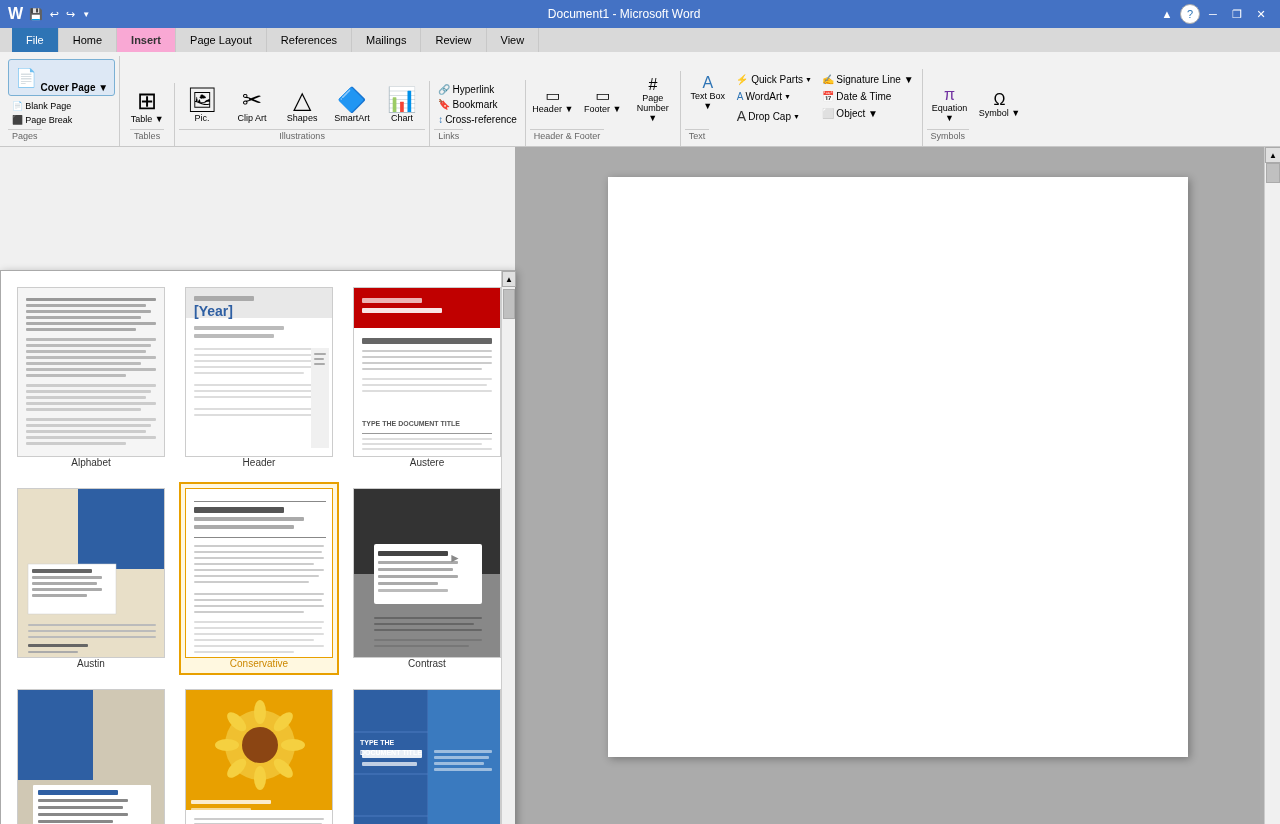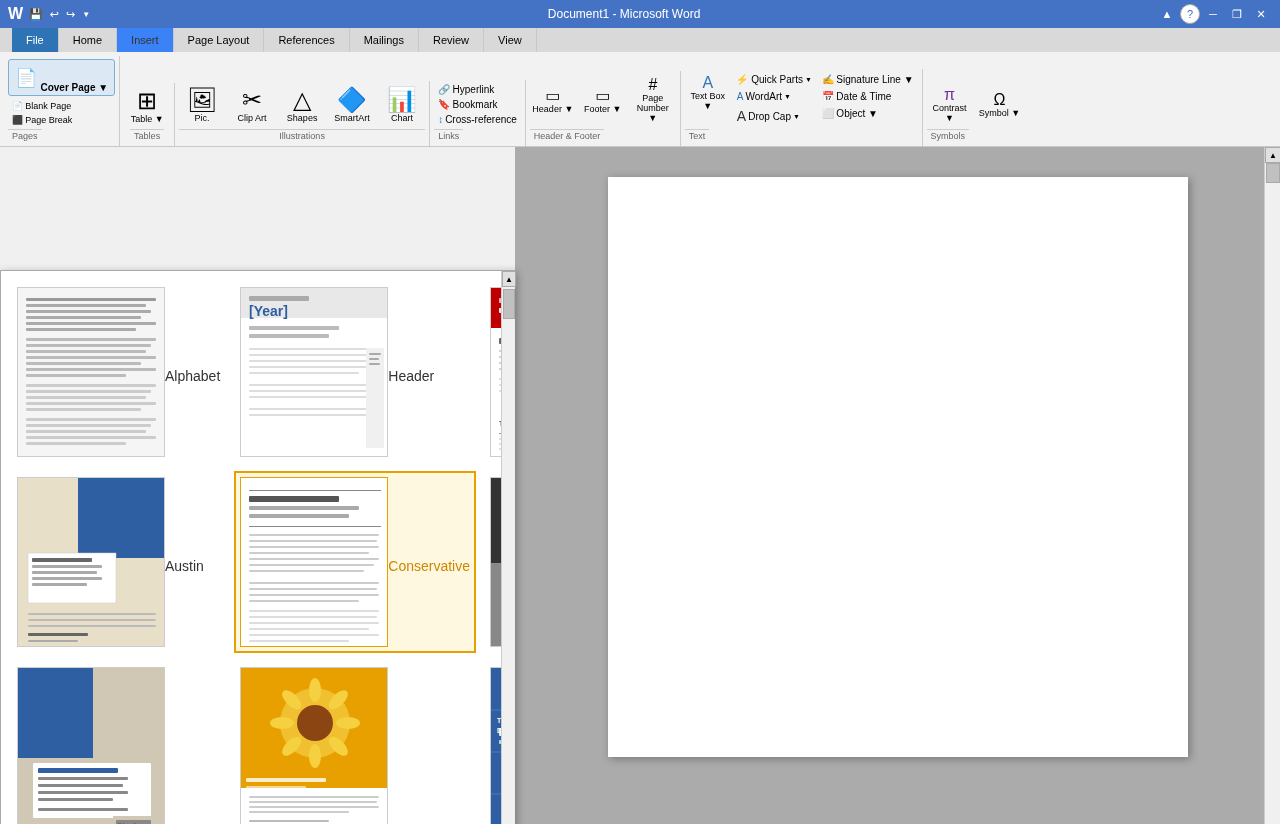--- a/index.html
+++ b/index.html
@@ -18,21 +18,21 @@
     }
     .title-bar-left { display: flex; align-items: center; gap: 4px; }
     .title-bar-title { flex: 1; text-align: center; font-size: 12px; color: white; }
     .quick-access { display: flex; gap: 3px; align-items: center; }
     .qa-btn { font-size: 11px; color: white; cursor: pointer; padding: 2px; }
 
     
     .ribbon { background: #f2f2f2; border-bottom: 1px solid #c8c8c8; }
     .ribbon-tabs { display: flex; background: #d9d9d9; }
     .ribbon-tab { padding: 6px 14px; font-size: 11px; cursor: pointer; border-right: 1px solid #c8c8c8; }
-    .ribbon-tab.active { background: #3b82f6; color: #333; font-weight: normal; border-bottom: none; }
+    .ribbon-tab.active { background: #f9a8d4; color: #333; font-weight: bold; border-bottom: none; }
     .ribbon-tab.file-tab { background: #2e74b5; color: white; padding: 6px 14px; margin-left: 12px; }
 
     .ribbon-content { display: flex; padding: 4px 4px 0 4px; align-items: flex-end; background: #f2f2f2; }
 
     
     .cover-page-btn {
       background: #dde8f5;
       border: 1px solid #7ab0d4;
       border-radius: 3px;
       padding: 2px 6px;
@@ -79,40 +79,40 @@
 
     .templates-grid {
       display: grid;
       grid-template-columns: repeat(3, 1fr);
       gap: 8px;
       padding: 4px;
     }
 
     .template-item {
       display: flex;
-      flex-direction: row;
+      flex-direction: column;
       align-items: center;
       cursor: pointer;
       padding: 4px;
       border: 2px solid transparent;
     }
     .template-item.selected { border-color: #e8a000; background: #fff8e0; }
 
     .template-thumb {
       width: 148px;
       height: 170px;
       border: 1px solid #ccc;
       overflow: hidden;
       position: relative;
       background: white;
     }
 
     .template-name {
-      font-size: 14px;
-      margin-top: 7px;
+      font-size: 10px;
+      margin-top: 0;
       color: #333;
     }
     .template-item.selected .template-name { color: #cc8800; }
 
     
     .doc-area {
       flex: 1;
       background: #ababab;
       overflow: hidden;
       margin-left: 515px;
@@ -318,21 +318,21 @@
           </div>
         </div>
       </div>
       <div class="ribbon-section-label">Text</div>
     </div>
 
     <div class="ribbon-section" style="flex-direction:column; align-items:flex-start; border-right:none;">
       <div class="ribbon-row" style="gap:4px;">
         <div class="large-btn">
           <span class="lb-icon" style="font-size:16px; color:#7030a0;">π</span>
-          <span class="lb-label">Contrast ▼</span>
+          <span class="lb-label">Equation ▼</span>
         </div>
         <div class="large-btn">
           <span class="lb-icon" style="font-size:16px;">Ω</span>
           <span class="lb-label">Symbol ▼</span>
         </div>
       </div>
       <div class="ribbon-section-label">Symbols</div>
     </div>
 
   </div>

